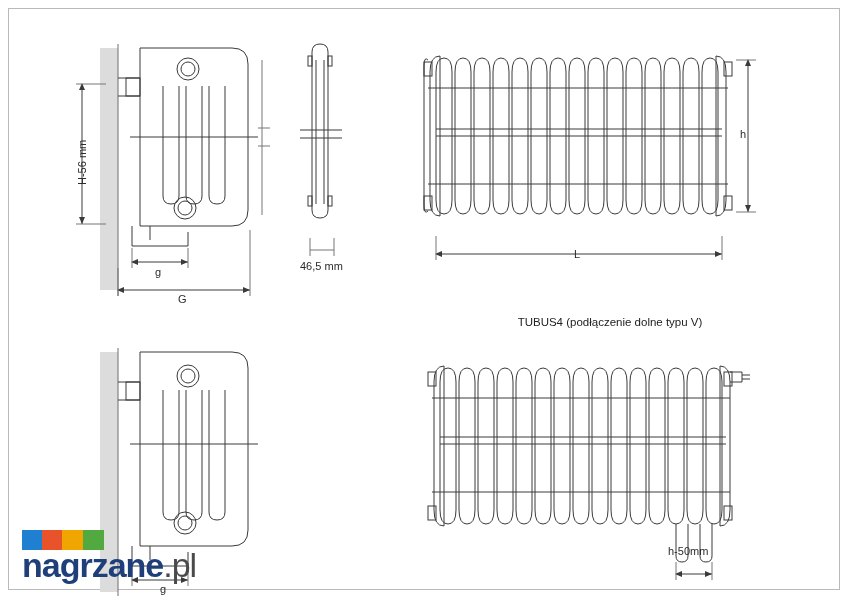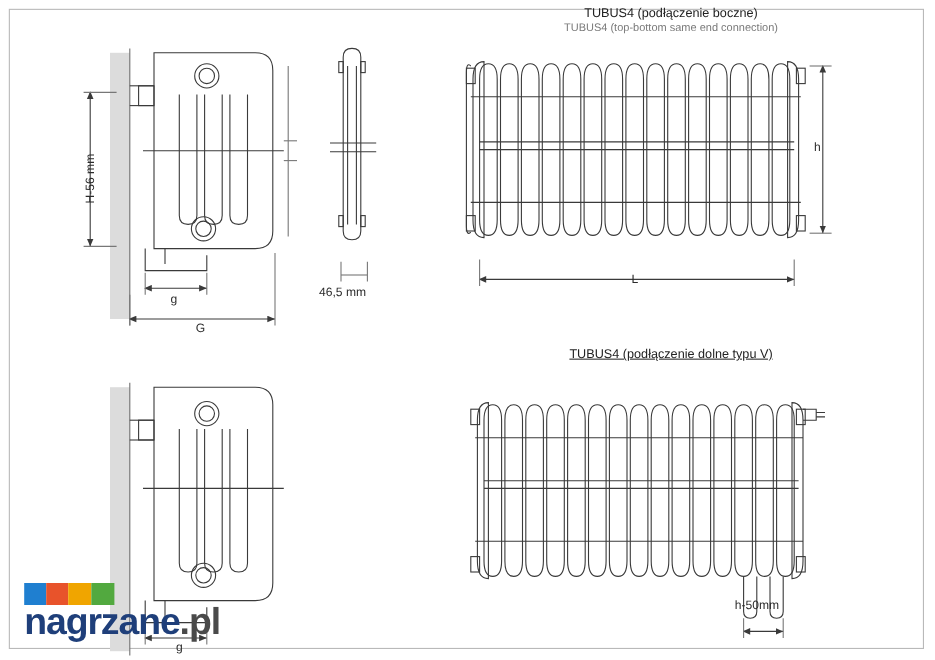--- a/index.html
+++ b/index.html
@@ -27,21 +27,21 @@
   }
   
   .logo{position:absolute;left:22px;bottom:10px;width:210px;height:60px;}
   .logo .bars{position:absolute;left:0;top:0;width:82px;height:20px;display:flex;}
   .logo .bars i{display:block;height:20px;}
   .logo .word{
     position:absolute;left:0;top:16px;
     font-size:34px;font-weight:bold;letter-spacing:-1px;
     color:#1f3f7a;font-family:"Liberation Sans", sans-serif;
   }
-  .logo .word .pl{color:#4a4a4a;font-weight:bold;}
+  .logo .word .pl{color:#4a4a4a;font-weight:normal;}
 </style>
 </head>
 <body>
 
 <div class="sheet">
   <div class="border"></div>
 
   <svg width="850" height="600">
     <defs>
       <marker id="ah" markerWidth="8" markerHeight="8" refX="7" refY="3" orient="auto">
@@ -204,36 +204,32 @@
 
       <path d="M676,524 L676,556 Q676,562 682,562 Q688,562 688,556 L688,524"></path>
       <path d="M700,524 L700,556 Q700,562 706,562 Q712,562 712,556 L712,524"></path>
 
       <line x1="676" y1="574" x2="712" y2="574" marker-start="url(#ahs)" marker-end="url(#ah)"></line>
       <line x1="676" y1="562" x2="676" y2="580" stroke="#777"></line>
       <line x1="712" y1="562" x2="712" y2="580" stroke="#777"></line>
     </g>
   </svg>
 
-  <div class="title" style="left:480px;top:6px;width:260px;">
-    <div class="t1">TUBUS4 (podłączenie boczne)</div>
-    <div class="t2">TUBUS4 (top-bottom same end connection)</div>
-  </div>
-
-  <div class="title" style="left:475px;top:316px;width:270px;text-decoration:underline;">
+
+  <div class="title" style="left:475px;top:316px;width:270px;">
     <div class="t1">TUBUS4 (podłączenie dolne typu V)</div>
   </div>
 
   <div class="lbl vert" style="left:76px;top:185px;">H-56 mm</div>
 
   <div class="lbl" style="left:155px;top:266px;">g</div>
 
   <div class="lbl" style="left:178px;top:293px;">G</div>
 
-  <div class="lbl" style="left:290px;top:260px;">46,5 mm</div>
+  <div class="lbl" style="left:300px;top:260px;">46,5 mm</div>
 
   <div class="lbl" style="left:574px;top:248px;">L</div>
 
   <div class="lbl" style="left:740px;top:128px;">h</div>
 
   <div class="lbl" style="left:160px;top:583px;">g</div>
 
   <div class="lbl" style="left:668px;top:545px;">h-50mm</div>
 
   <div class="logo">

